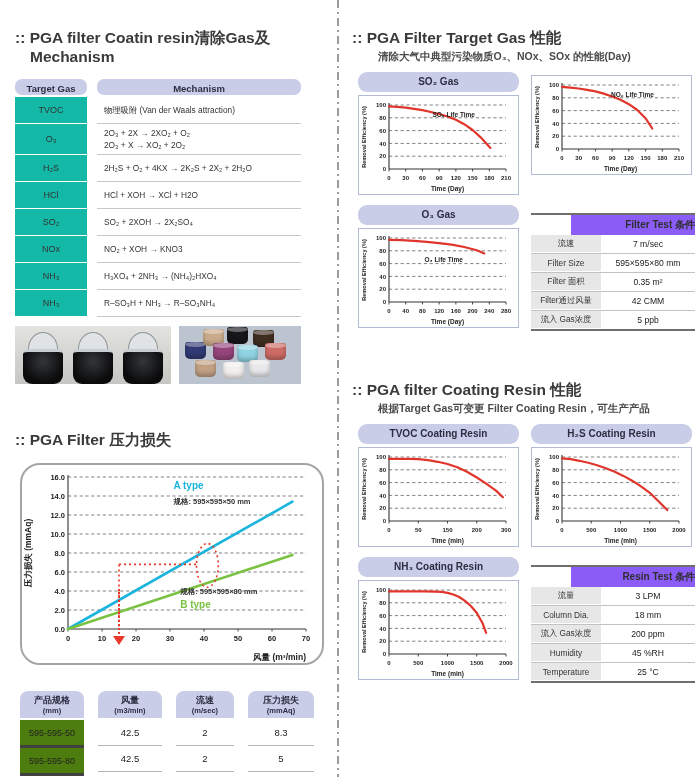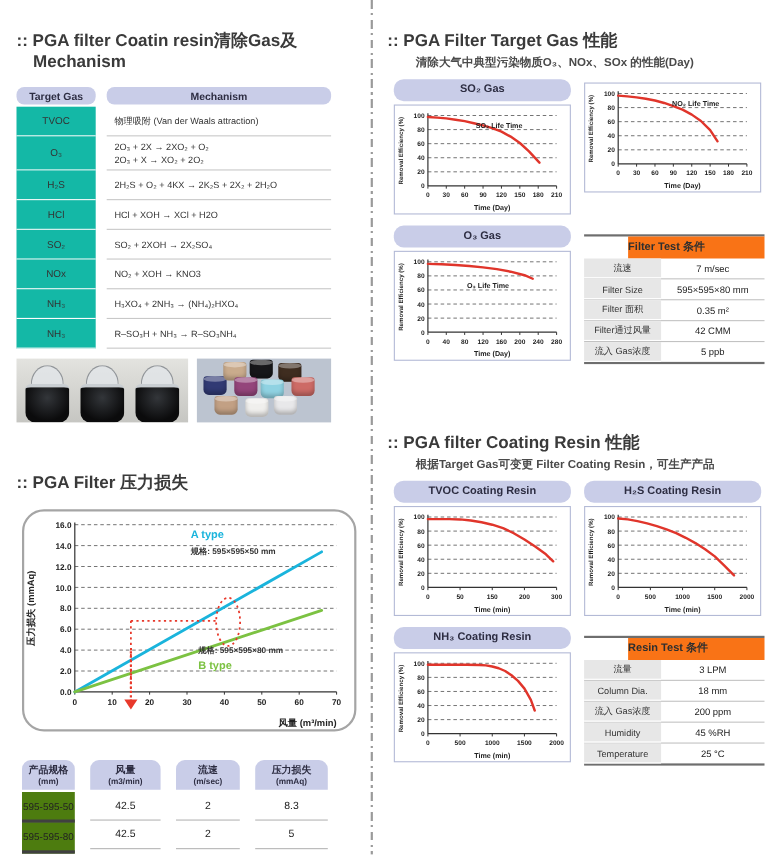--- a/index.html
+++ b/index.html
@@ -4,21 +4,21 @@
 <style>
   html,body{margin:0;padding:0;background:#fff;}
   .page{position:relative;width:700px;height:777px;background:#fff;overflow:hidden;
         font-family:"Liberation Sans",sans-serif;color:#3a3a3a;}
   .divider{position:absolute;left:337px;top:0;width:2px;height:777px;
     background:repeating-linear-gradient(to bottom,#9a9a9a 0 8px,transparent 8px 12px,#9a9a9a 12px 14px,transparent 14px 18px);}
   .quad{position:absolute;}
   .tl{left:15px;top:28px;width:312px;}
   .tr{left:352px;top:28px;width:344px;}
   .bl{left:15px;top:390px;width:322px;margin-top:40px;}
-  .br{left:352px;top:393px;width:344px;}
+  .br{left:352px;top:380px;width:344px;}
   .sec-title{margin:0;font-size:15.5px;font-weight:bold;color:#3a3a3a;line-height:1.25;letter-spacing:0;}
   .sec-title .indent{padding-left:15px;}
   .subtitle{margin:3px 0 0 26px;font-size:10.5px;font-weight:bold;color:#4a4a4a;}
   
   .mech-table{display:grid;grid-template-columns:72px 1fr;column-gap:10px;row-gap:0;margin-top:12px;width:286px;}
   .pill{background:#c9cde8;border-radius:7px;text-align:center;font-weight:bold;color:#2d2d42;}
   .mech-head{font-size:9.5px;line-height:20px;height:16px;margin-bottom:2px;}
   .mech-gas{background:#14b8a6;border-bottom:1px solid #fdfdfd;display:flex;align-items:center;justify-content:center;
     font-size:9px;color:#333;min-height:20px;}
   .mech-formula{border-bottom:1px solid #c8c8c8;display:flex;flex-direction:column;justify-content:center;
@@ -38,31 +38,31 @@
   .cup{position:absolute;width:21px;height:17px;border-radius:3px 3px 5px 5px;box-shadow:inset 0 -3px 4px rgba(0,0,0,.25);}
   .cup .cup-top{width:100%;height:5px;border-radius:50%;background:rgba(255,255,255,.35);}
   
   .chart-row{display:flex;gap:12px;margin:8px 0 0 6px;}
   .chart-row + .chart-row{margin-top:10px;}
   .chart-block{width:161px;}
   .chart-title{height:20px;line-height:20px;font-size:10px;border-radius:9px;}
   .chart-box{width:159px;height:98px;border:1px solid #b3bad6;margin-top:3px;background:#fff;}
   
   .test-table{width:164px;border-top:2px solid #6e6e6e;border-bottom:2px solid #6e6e6e;margin-top:8px;align-self:flex-start;}
-  .test-title{background:#f97316;font-size:10px;font-weight:bold;color:#2f2f2f;text-align:left;line-height:20px;height:20px;margin-left:40px;}
+  .test-title{background:#8b5cf6;font-size:10px;font-weight:bold;color:#2f2f2f;text-align:right;line-height:20px;height:20px;margin-left:40px;}
   .test-row{display:flex;border-bottom:1px solid #c2c2c2;height:18px;}
   .test-row:last-child{border-bottom:none;}
   .test-label{width:70px;background:#e7e7e7;font-size:8.3px;color:#333;display:flex;align-items:center;justify-content:center;border-bottom:1px solid #fff;}
   .test-value{flex:1;font-size:8.6px;color:#222;display:flex;align-items:center;justify-content:center;}
   
   .round-box{margin:14px 0 0 5px;width:300px;height:198px;border:2px solid #a5a5a5;border-radius:20px;background:#fff;}
   
   .spec-table{display:flex;gap:14px;margin:26px 0 0 5px;}
   .spec-col{display:flex;flex-direction:column;}
-  .spec-col:nth-child(1){width:48px;} .spec-col:nth-child(2){width:64px;}
+  .spec-col:nth-child(1){width:64px;} .spec-col:nth-child(2){width:64px;}
   .spec-col:nth-child(3){width:58px;} .spec-col:nth-child(4){width:66px;}
   .spec-head{background:#c9cde8;border-radius:8px 8px 0 0;text-align:center;padding:4px 0 3px;margin-bottom:2px;}
   .spec-head-main{font-size:9px;font-weight:bold;color:#2d2d42;line-height:1.2;}
   .spec-head-unit{font-size:7.5px;font-weight:bold;color:#2d2d42;line-height:1.2;}
   .spec-cell{height:25px;display:flex;align-items:center;justify-content:center;font-size:9.5px;color:#222;
     border-bottom:1px solid #b5b5b5;}
   .spec-cell.label-cell{background:#4d7c0f;border-bottom:3px solid #404040;font-size:9px;text-align:center;}
   
   .arrow-line{position:absolute;left:118px;top:589px;height:49px;width:0;border-left:2px dotted #e8392b;}
   .arrow-head{position:absolute;left:113px;top:636px;width:0;height:0;border-left:6px solid transparent;

